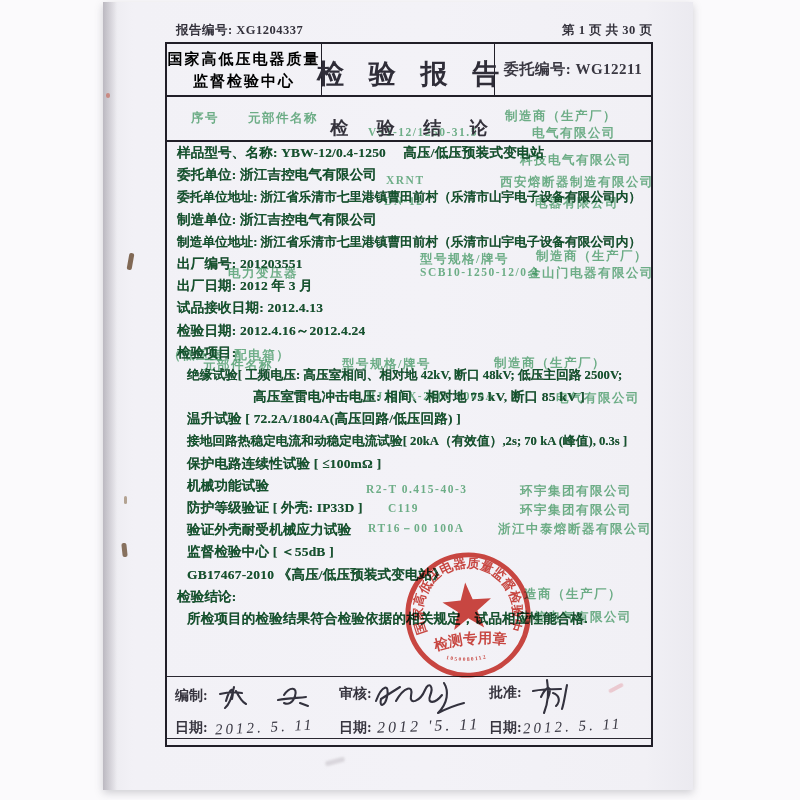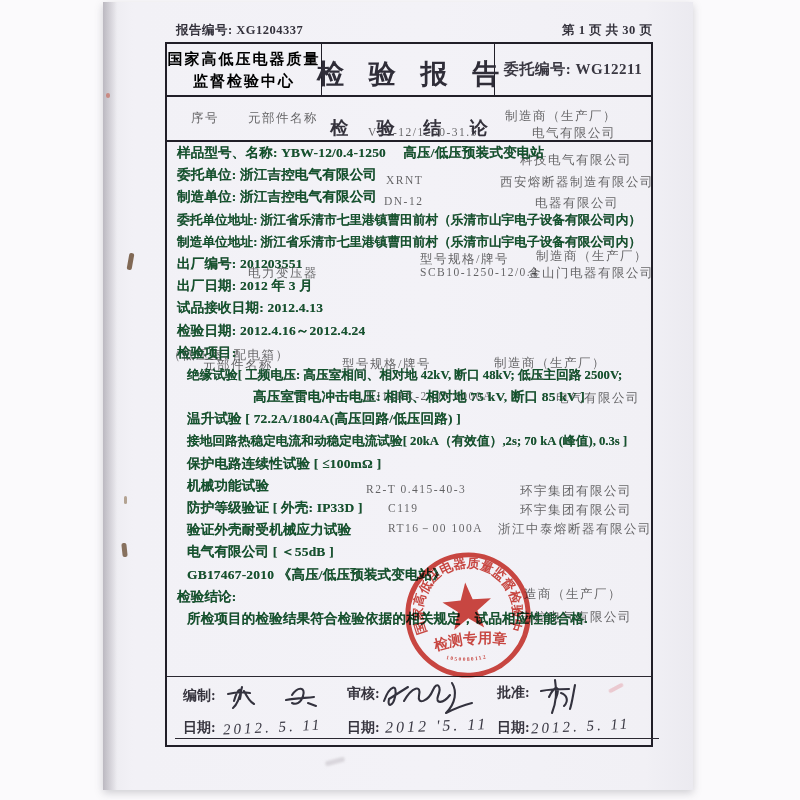--- a/index.html
+++ b/index.html
@@ -43,28 +43,28 @@
            padding-top:4px;overflow:hidden;}
   .ln{height:22.2px;line-height:22.2px;font-size:13.5px;font-weight:bold;color:#14532d;white-space:nowrap;
       letter-spacing:.2px;text-shadow:0 0 .6px rgba(58,54,66,.55);}
   .i0{padding-left:10px;}
   .i1{padding-left:20px;}
   .i1b{padding-left:20px;}
   .i2{padding-left:86px;}
   .tight{font-size:12.7px;letter-spacing:0;}
 
   
-  .sig-area{position:absolute;left:8px;top:633px;width:100%;height:62px;border-bottom:1.4px solid #2a2831;box-sizing:border-box;}
+  .sig-area{position:absolute;left:0;top:633px;width:100%;height:62px;border-bottom:1.4px solid #2a2831;box-sizing:border-box;}
   .sig-lab{position:absolute;font-size:14px;font-weight:bold;color:#36343e;white-space:nowrap;}
   .hand{position:absolute;font-size:15px;font-style:italic;color:#3b3a45;letter-spacing:3px;white-space:nowrap;transform:rotate(-3deg);}
   .sigsvg{position:absolute;}
   .sigsvg path{stroke:#33323e;stroke-width:2.1;fill:none;stroke-linecap:round;stroke-linejoin:round;}
 
   
-  .ghost{position:absolute;font-size:12.5px;font-weight:normal;color:#000000;opacity:.6;filter:blur(.45px);
+  .ghost{position:absolute;font-size:12.5px;font-weight:bold;color:#15803d;opacity:.6;filter:blur(.45px);
          letter-spacing:1.5px;white-space:nowrap;}
   .ghost.sm{font-size:11.5px;}
 
   
   .stamp{position:absolute;left:399px;top:546px;width:138px;height:138px;mix-blend-mode:multiply;opacity:.93;
          transform:rotate(-5deg);}
   .stamp text{fill:#cf3c34;font-weight:bold;}
 </style>
 </head>
 <body>
@@ -90,32 +90,32 @@
     <div class="ghost" style="left:532px;top:125px">电气有限公司</div>
     <div class="ghost" style="left:520px;top:152px">科技电气有限公司</div>
     <div class="ghost sm" style="left:386px;top:174px">XRNT</div>
     <div class="ghost" style="left:500px;top:174px">西安熔断器制造有限公司</div>
     <div class="ghost sm" style="left:384px;top:195px">DN-12</div>
     <div class="ghost" style="left:535px;top:195px">电器有限公司</div>
     <div class="ghost" style="left:420px;top:251px">型号规格/牌号</div>
     <div class="ghost" style="left:536px;top:248px">制造商（生产厂）</div>
     <div class="ghost sm" style="left:420px;top:266px">SCB10-1250-12/0.4</div>
     <div class="ghost" style="left:528px;top:265px">金山门电器有限公司</div>
-    <div class="ghost" style="left:248px;top:265px">电力变压器</div>
+    <div class="ghost" style="left:228px;top:265px">电力变压器</div>
     <div class="ghost" style="left:168px;top:347px">（低压室: 配电箱）</div>
     <div class="ghost" style="left:203px;top:357px">元部件名称</div>
     <div class="ghost" style="left:342px;top:356px">型号规格/牌号</div>
     <div class="ghost" style="left:494px;top:355px">制造商（生产厂）</div>
     <div class="ghost sm" style="left:366px;top:390px">HJ12RX-2000 2000A</div>
     <div class="ghost" style="left:556px;top:390px">电气有限公司</div>
     <div class="ghost sm" style="left:366px;top:483px">R2-T 0.415-40-3</div>
     <div class="ghost" style="left:520px;top:483px">环宇集团有限公司</div>
     <div class="ghost sm" style="left:388px;top:502px">C119</div>
     <div class="ghost" style="left:520px;top:502px">环宇集团有限公司</div>
-    <div class="ghost sm" style="left:388px;top:521px">RT16－00 100A</div>
+    <div class="ghost sm" style="left:368px;top:521px">RT16－00 100A</div>
     <div class="ghost" style="left:498px;top:521px">浙江中泰熔断器有限公司</div>
     <div class="ghost" style="left:524px;top:586px">造商（生产厂）</div>
     <div class="ghost" style="left:520px;top:609px">吉控电气有限公司</div>
   </div>
 
   <div class="meta left">报告编号: XG1204337</div>
   <div class="meta right">第 1 页 共 30 页</div>
 
   <div class="tbl">
 
@@ -132,37 +132,37 @@
       </div>
     </div>
 
     <div class="row-section">
       <div class="section-title">检 验 结 论</div>
     </div>
 
     <div class="content">
       <div class="ln i0">样品型号、名称: YBW-12/0.4-1250　 高压/低压预装式变电站</div>
       <div class="ln i0">委托单位: 浙江吉控电气有限公司</div>
+      <div class="ln i0 tight">委托单位地址: 浙江省乐清市七里港镇曹田前村（乐清市山宇电子设备有限公司内）</div>
       <div class="ln i0">制造单位: 浙江吉控电气有限公司</div>
-      <div class="ln i0 tight">委托单位地址: 浙江省乐清市七里港镇曹田前村（乐清市山宇电子设备有限公司内）</div>
       <div class="ln i0 tight">制造单位地址: 浙江省乐清市七里港镇曹田前村（乐清市山宇电子设备有限公司内）</div>
       <div class="ln i0">出厂编号: 201203551</div>
       <div class="ln i0">出厂日期: 2012 年 3 月</div>
       <div class="ln i0">试品接收日期: 2012.4.13</div>
       <div class="ln i0">检验日期: 2012.4.16～2012.4.24</div>
       <div class="ln i0">检验项目:</div>
       <div class="ln i1 tight">绝缘试验[ 工频电压: 高压室相间、相对地 42kV, 断口 48kV; 低压主回路 2500V;</div>
       <div class="ln i2">高压室雷电冲击电压: 相间、相对地 75 kV, 断口 85 kV ]</div>
       <div class="ln i1">温升试验 [ 72.2A/1804A(高压回路/低压回路) ]</div>
       <div class="ln i1 tight">接地回路热稳定电流和动稳定电流试验[ 20kA（有效值）,2s; 70 kA (峰值), 0.3s ]</div>
       <div class="ln i1">保护电路连续性试验 [ ≤100mΩ ]</div>
       <div class="ln i1">机械功能试验</div>
       <div class="ln i1">防护等级验证 [ 外壳: IP33D ]</div>
       <div class="ln i1">验证外壳耐受机械应力试验</div>
-      <div class="ln i1">电气有限公司 [ ＜55dB ]</div>
+      <div class="ln i1">监督检验中心 [ ＜55dB ]</div>
       <div class="ln i1">GB17467-2010 《高压/低压预装式变电站》</div>
       <div class="ln i0">检验结论:</div>
       <div class="ln i1b">所检项目的检验结果符合检验依据的相关规定，试品相应性能合格.</div>
     </div>
 
     <div class="sig-area">
       <div class="sig-lab" style="left:8px;top:10px">编制:</div>
       <div class="sig-lab" style="left:172px;top:8px">审核:</div>
       <div class="sig-lab" style="left:322px;top:7px">批准:</div>
 

